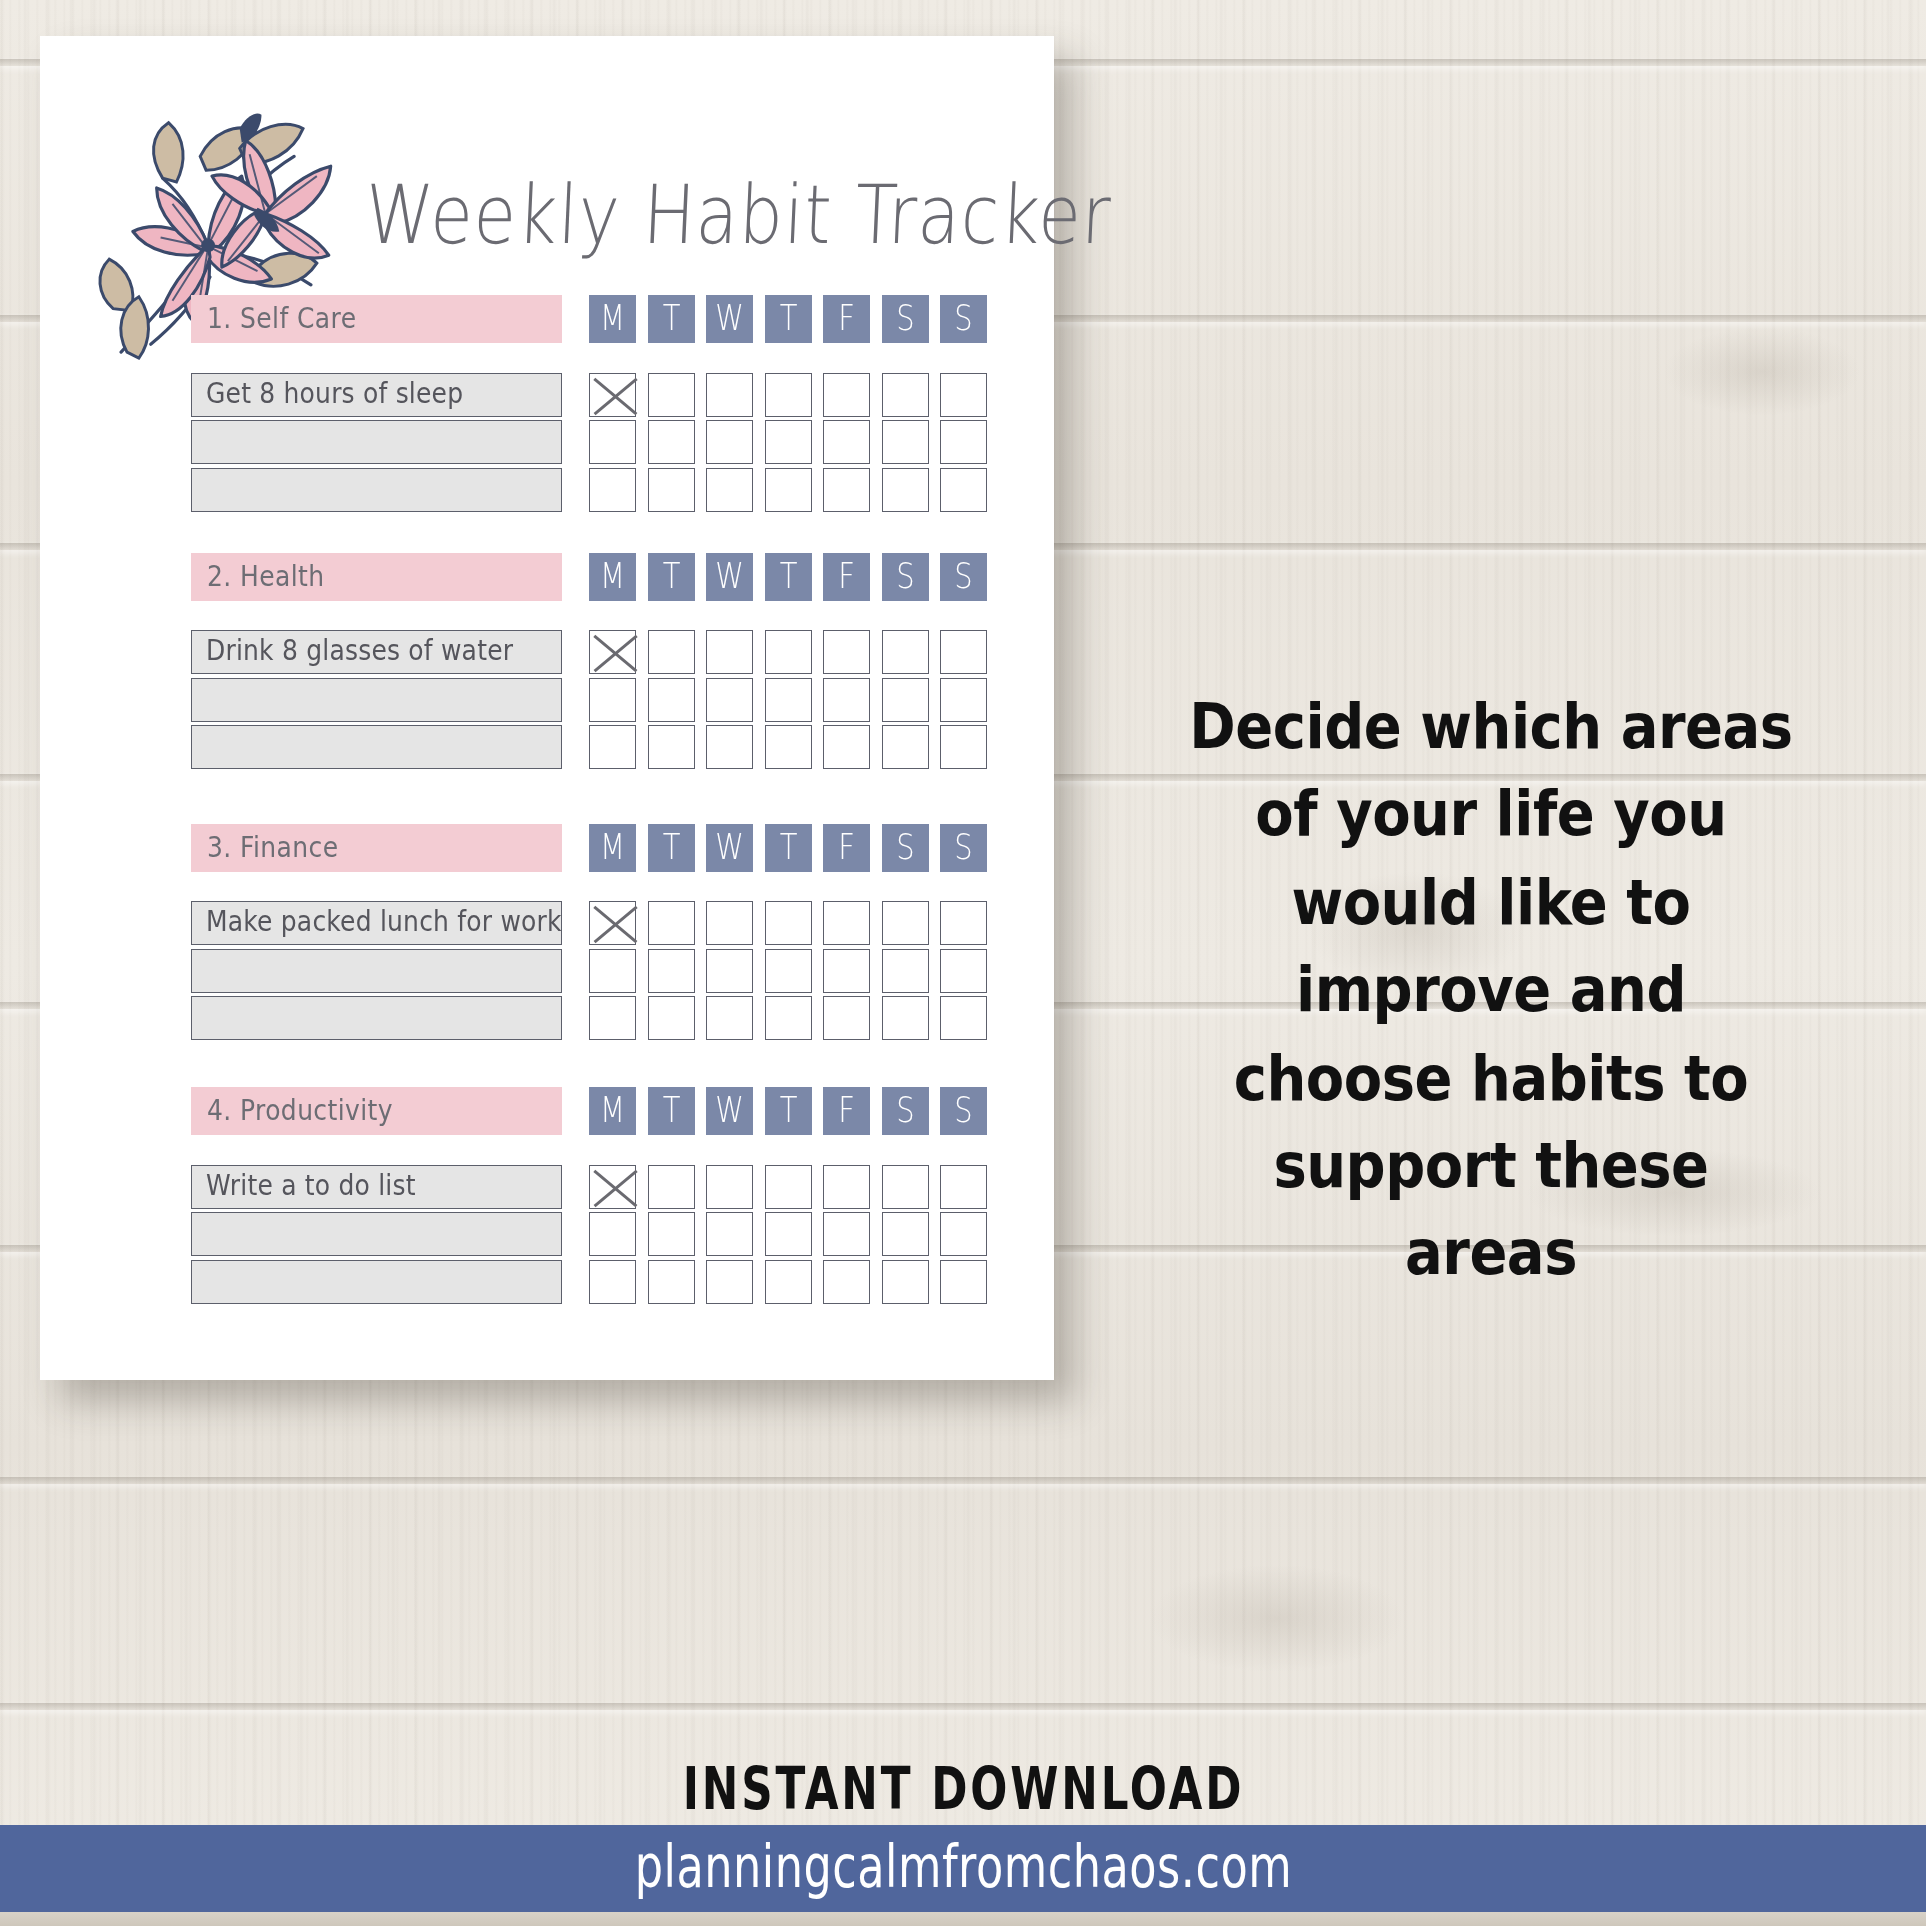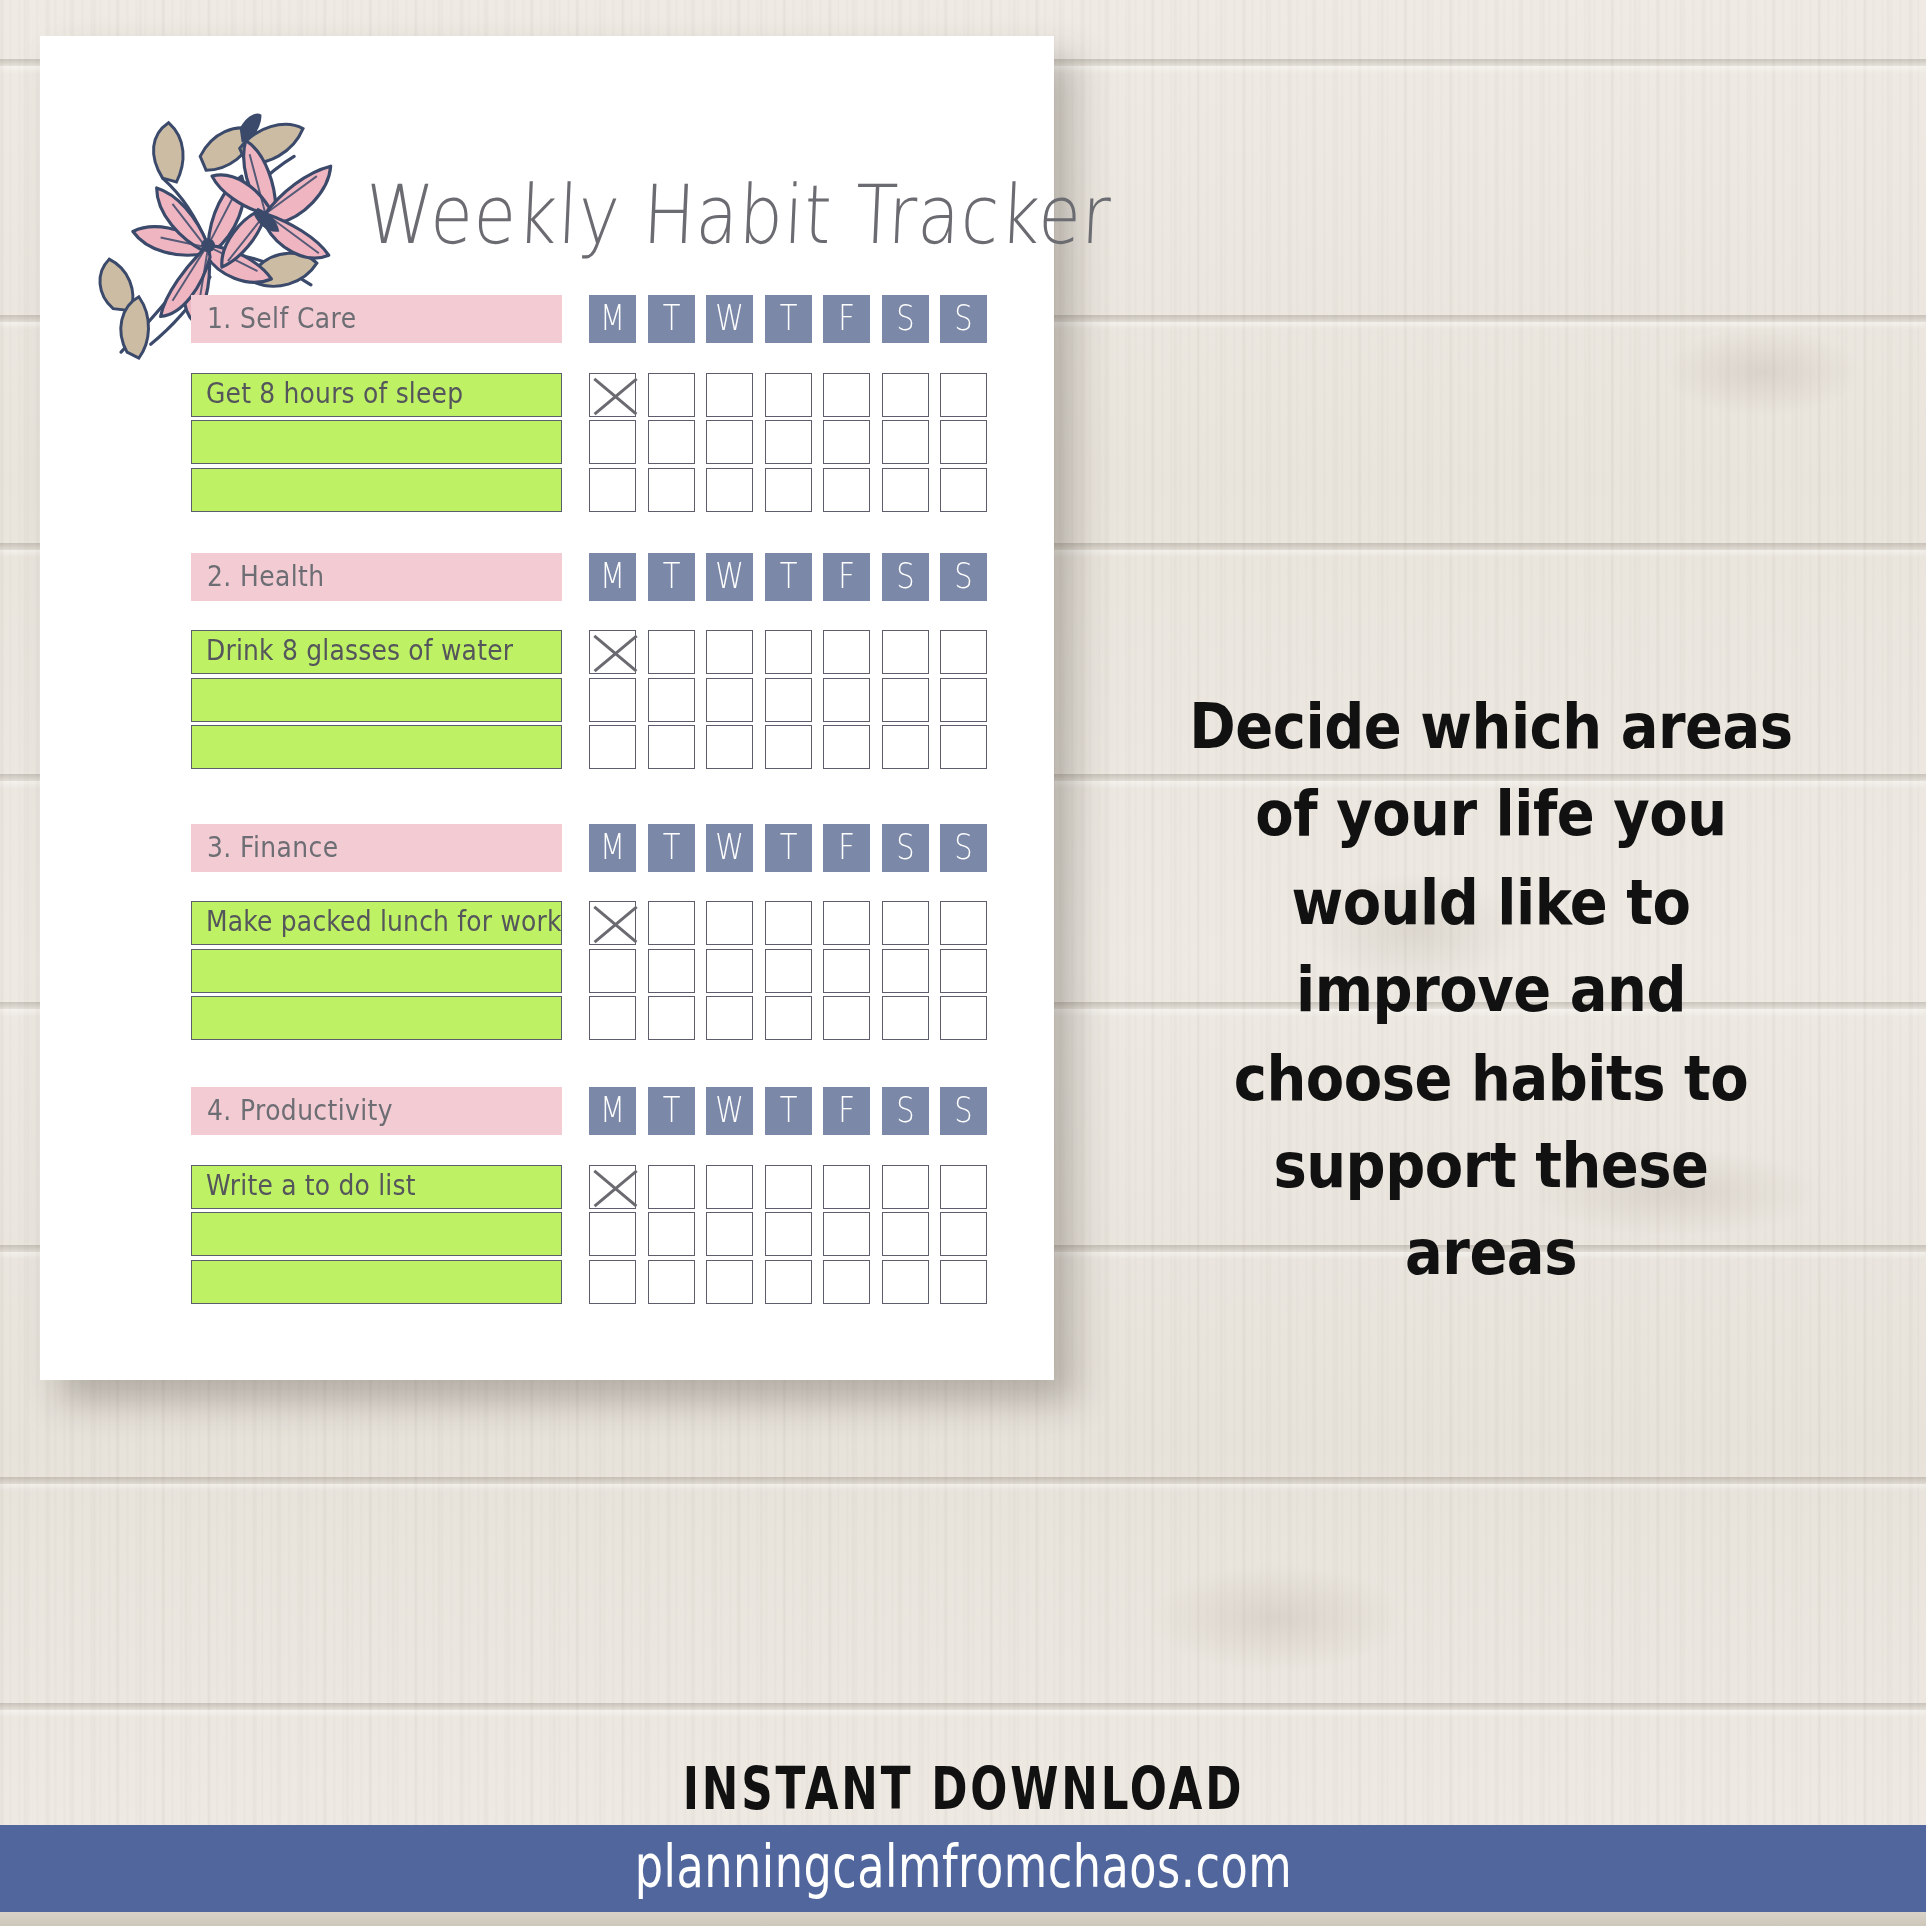--- a/index.html
+++ b/index.html
@@ -64,21 +64,21 @@
   }
   .dayhdr{
     position:absolute;width:47px;height:48px;background:#7b88a8;
   }
   .dayhdr span{
     position:absolute;left:0;right:0;top:50%;
     transform:translateY(-54%) scaleY(1.2);
     text-align:center;font-size:29px;color:#ffffff;font-weight:300;
   }
   .habitrow{position:absolute;left:151px;width:371px;height:44px;
-    border:1.7px solid #5c5f6b;background:#bef264;box-sizing:border-box;}
+    border:1.7px solid #5c5f6b;background:#e5e5e5;box-sizing:border-box;}
   .habitrow .htext{
     position:absolute;left:14px;top:50%;transform:translateY(-55%) scaleY(1.14);
     font-size:25px;color:#55555c;white-space:nowrap;letter-spacing:0.2px;
   }
   .cell{position:absolute;width:47px;height:44px;
     border:1.7px solid #5c5f6b;background:#fff;box-sizing:border-box;}
   .cell.checked::before,.cell.checked::after{
     content:"";position:absolute;left:-2px;top:50%;width:55px;height:2.6px;
     background:#6a6a70;transform-origin:center;
   }

